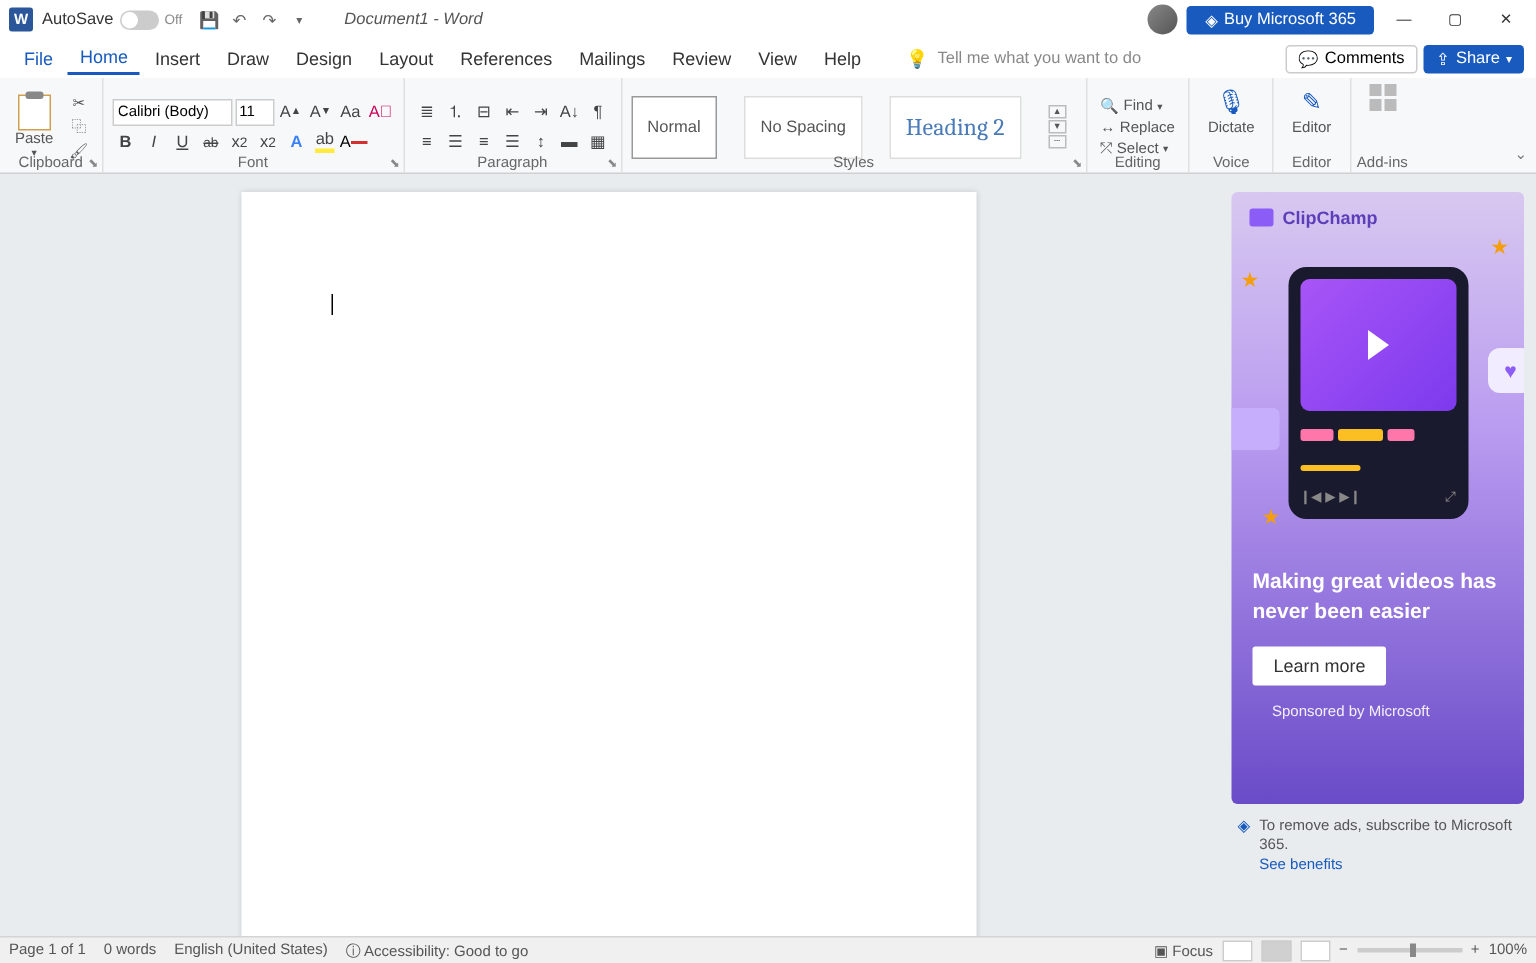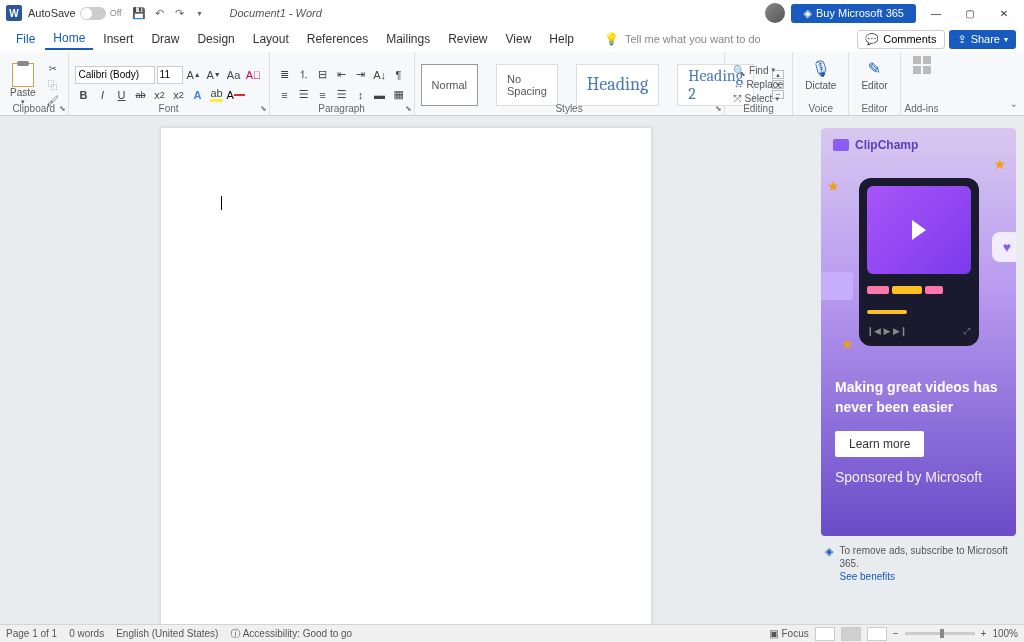--- a/index.html
+++ b/index.html
@@ -91,21 +91,21 @@
 .phone { width: 120px; height: 168px; background: #1a1a2e; border-radius: 12px; padding: 8px; position: relative; }
 .phone-screen { width: 100%; height: 88px; background: linear-gradient(135deg,#a855f7,#7c3aed); border-radius: 6px; display: flex; align-items: center; justify-content: center; }
 .play-tri { width: 0; height: 0; border-left: 14px solid #fff; border-top: 10px solid transparent; border-bottom: 10px solid transparent; }
 .timeline-bar { margin-top: 10px; height: 12px; display: flex; gap: 3px; align-items: center; }
 .seg { height: 8px; border-radius: 2px; }
 .star { position: absolute; color: #f59e0b; font-size: 14px; }
 .heart-bubble { position: absolute; right: -6px; top: 70px; width: 30px; height: 30px; background: #f1ecff; border-radius: 8px; display: flex; align-items: center; justify-content: center; color: #8b5cf6; font-size: 14px; }
 .palette { position: absolute; left: -4px; top: 110px; width: 36px; height: 28px; background: #c7aefc; border-radius: 4px; }
 .ad-text { padding: 16px 14px 8px; font-size: 14px; font-weight: 600; line-height: 1.4; }
 .learn-btn { margin: 6px 14px; background: #fff; color: #333; padding: 6px 14px; display: inline-block; border-radius: 2px; font-size: 12px; cursor: pointer; }
-.sponsor { padding: 6px 14px 12px; font-size: 14px; opacity: 0.9; }
+.sponsor { padding: 6px 27px 12px; font-size: 10px; opacity: 0.9; }
 .remove-note { font-size: 10px; color: #555; padding: 8px 4px; display: flex; gap: 6px; line-height: 1.3; }
 .remove-note a { color: #185abd; cursor: pointer; }
 .diamond { color: #185abd; font-size: 11px; }
 
 
 .statusbar { position: absolute; bottom: 0; left: 0; right: 0; height: 18px; background: #f0f0f0; border-top: 1px solid #d4d4d4; display: flex; align-items: center; font-size: 10px; color: #555; padding: 0 6px; gap: 12px; }
 .statusbar .right { margin-left: auto; display: flex; align-items: center; gap: 6px; }
 .view-btn { width: 20px; height: 14px; border: 1px solid #ccc; cursor: pointer; background: #fff; }
 .view-btn.active { background: #d0d0d0; }
 .zoom-slider { width: 70px; height: 3px; background: #ccc; position: relative; }
@@ -247,23 +247,20 @@
   </div>
 
   <div class="ribbon-group styles-group">
     <div class="ribbon-group-content">
       <div class="styles-gallery">
         <div class="style-box selected">
             <span class="style-normal">Normal</span>
           </div>
         <div class="style-box">
             <span class="style-normal">No Spacing</span>
-          </div>
-        <div class="style-box">
-            <span class="style-heading">Heading</span>
           </div>
         <div class="style-box">
             <span class="style-heading2">Heading 2</span>
           </div>
         <div class="style-more">
             <span>▴</span>
             <span>▾</span>
             <span>┄</span>
           </div>
       </div>

